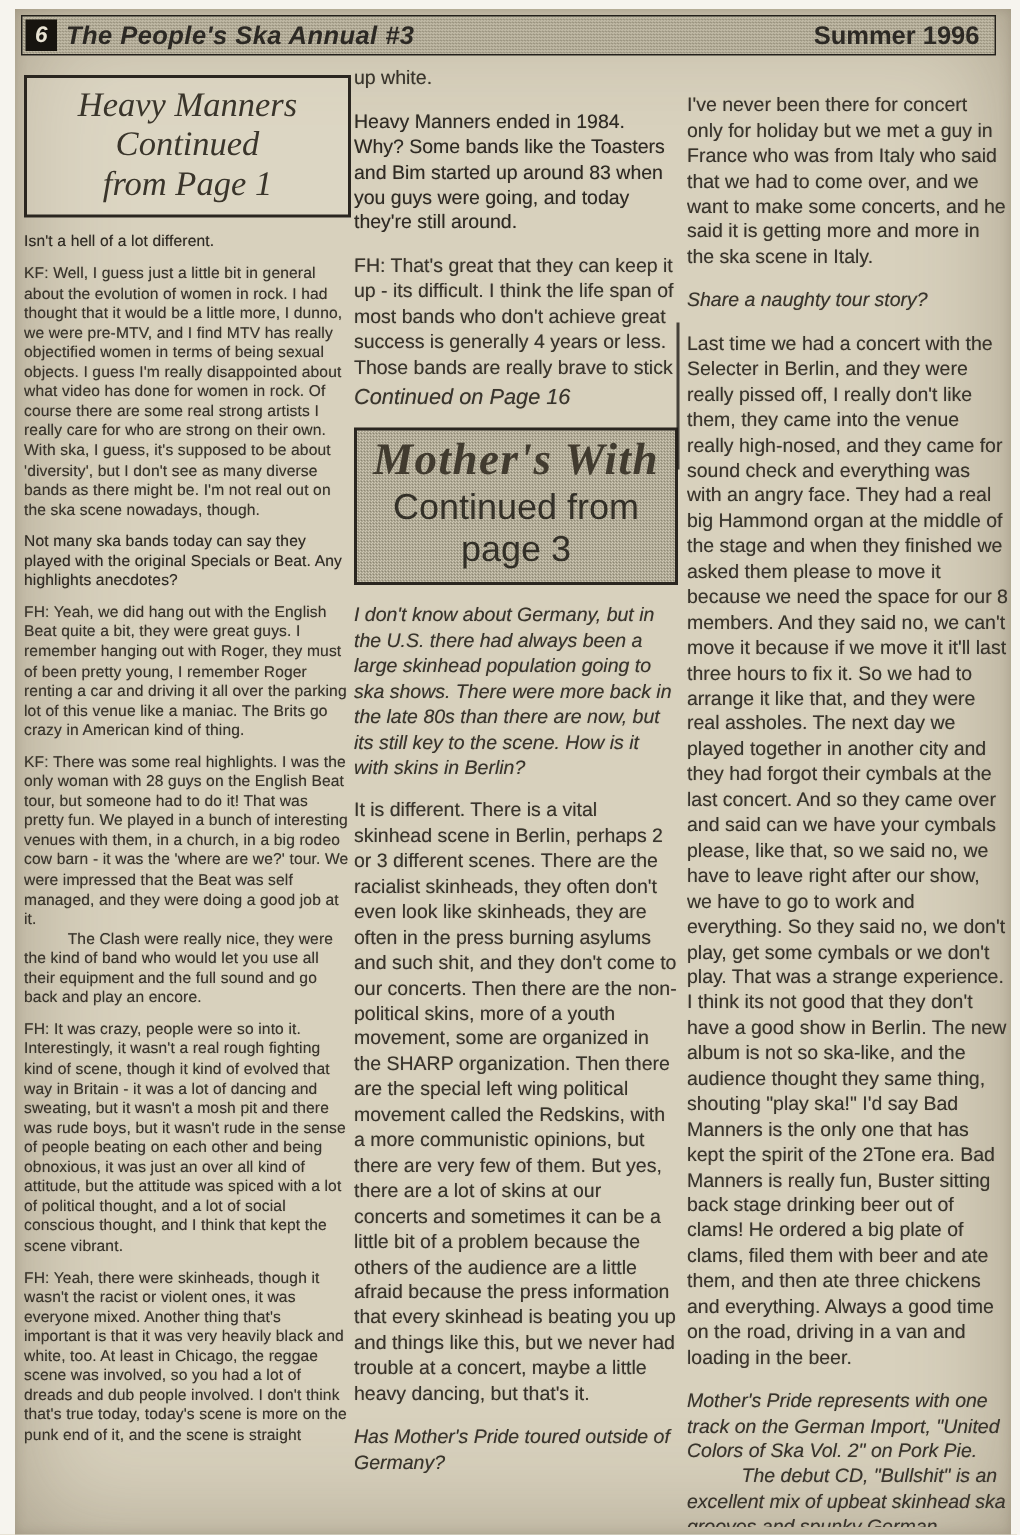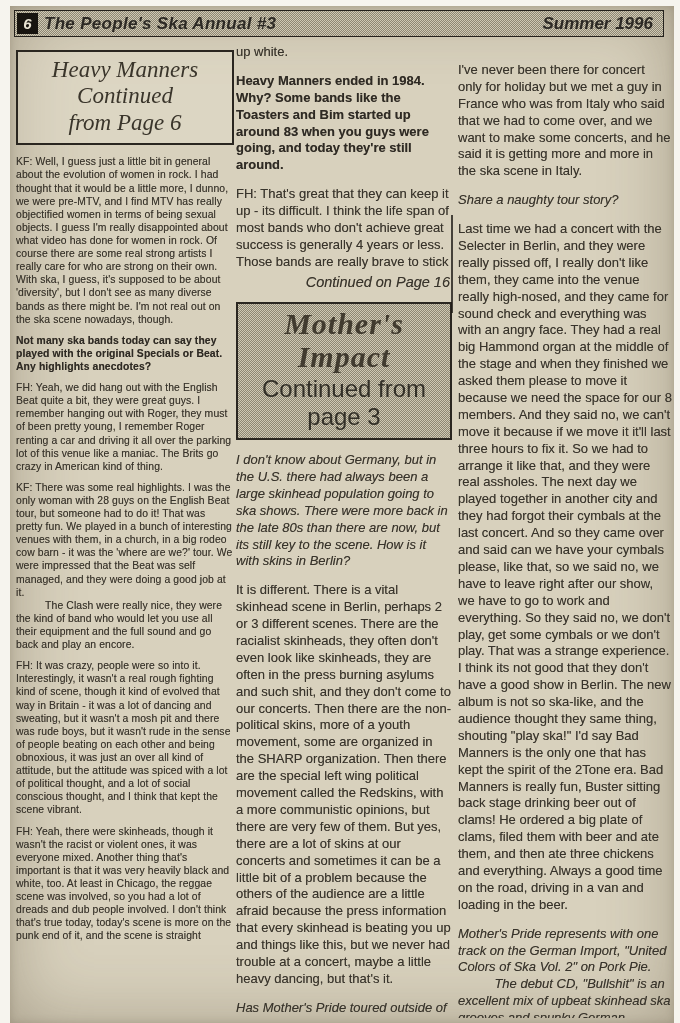--- a/index.html
+++ b/index.html
@@ -29,36 +29,36 @@
   .page-num-box{
     width:21px;height:21px;margin-left:2px;background:#17140f;color:#e9e3d3;
     display:flex;align-items:center;justify-content:center;
     font-weight:bold;font-size:15px;font-style:italic;flex:0 0 auto;
   }
   .header-title{
     margin-left:6px;font-style:italic;font-weight:bold;font-size:17px;color:#2c2924;
     flex:1 1 auto;letter-spacing:.3px;
   }
   .header-date{
-    font-style:italic;font-weight:bold;font-size:17px;color:#2c2924;margin-right:10px;
+    font-weight:bold;font-size:17px;color:#2c2924;margin-right:10px;
   }
   
   .col{position:absolute;top:40px;overflow:hidden;color:#38342c;}
   .col-left{left:6px;width:218px;height:972px;}
   .col-mid{left:226px;width:216px;top:34px;height:978px;}
   .col-right{left:448px;width:214px;top:44px;height:968px;}
 
   .col p{text-shadow:0 0 .5px rgba(70,60,45,.55);}
   .col-left p{font-size:10.4px;line-height:1.26;margin:8px 0;letter-spacing:.1px;}
   .col-mid p,.col-right p{font-size:13px;line-height:1.3;margin:12px 0;}
-  p.bold{font-weight:bold;color:#2e2a24;}
+  p.bold{font-weight:normal;color:#2e2a24;}
   p.italic{font-style:italic;}
   p.indent{text-indent:2.8em;margin-top:0;}
   p.tight-bottom{margin-bottom:0;}
-  p.continued-note{font-style:italic;text-align:right;font-size:14.5px;margin:2px 2px 10px 0;}
+  p.continued-note{font-style:italic;text-align:left;font-size:14.5px;margin:2px 2px 10px 0;}
 
   .heading-box{
     border:2px solid #2a2620;padding:5px 2px 7px 2px;margin:4px 0 10px 0;
     text-align:center;background:rgba(230,224,207,.35);
     font-family:"Liberation Serif", serif;font-style:italic;color:#3a352b;
   }
   .heading-box .hl1{font-size:23px;line-height:1.15;}
   .heading-box .hl2{font-size:23px;line-height:1.15;}
 
   .section-box{
@@ -86,39 +86,40 @@
     <span class="page-num-box">
       <span>6</span>
     </span>
     <span class="header-title">The People's Ska Annual  #3</span>
     <span class="header-date">Summer 1996</span>
   </div>
 
   <div class="col col-left">
     <div class="heading-box">
       <div class="hl1">Heavy Manners Continued</div>
-      <div class="hl2">from Page 6</div>
+      <div class="hl2">from Page 1</div>
     </div>
+    <p class="bold">Isn't a hell of a lot different.</p>
     <p>KF: Well, I guess just a little bit in general about the evolution of women in rock. I had thought that it would be a little more, I dunno, we were pre-MTV, and I find MTV has really objectified women in terms of being sexual objects. I guess I'm really disappointed about what video has done for women in rock. Of course there are some real strong artists I really care for who are strong on their own. With ska, I guess, it's supposed to be about 'diversity', but I don't see as many diverse bands as there might be. I'm not real out on the ska scene nowadays, though.</p>
     <p class="bold">Not many ska bands today can say they played with the original Specials or Beat. Any highlights anecdotes?</p>
     <p>FH: Yeah, we did hang out with the English Beat quite a bit, they were great guys. I remember hanging out with Roger, they must of been pretty young, I remember Roger renting a car and driving it all over the parking lot of this venue like a maniac. The Brits go crazy in American kind of thing.</p>
     <p class="tight-bottom">KF: There was some real highlights. I was the only woman with 28 guys on the English Beat tour, but someone had to do it! That was pretty fun. We played in a bunch of interesting venues with them, in a church, in a big rodeo cow barn - it was the 'where are we?' tour. We were impressed that the Beat was self managed, and they were doing a good job at it.</p>
     <p class="indent">The Clash were really nice, they were the kind of band who would let you use all their equipment and the full sound and go back and play an encore.</p>
     <p>FH: It was crazy, people were so into it. Interestingly, it wasn't a real rough fighting kind of scene, though it kind of evolved that way in Britain - it was a lot of dancing and sweating, but it wasn't a mosh pit and there was rude boys, but it wasn't rude in the sense of people beating on each other and being obnoxious, it was just an over all kind of attitude, but the attitude was spiced with a lot of political thought, and a lot of social conscious thought, and I think that kept the scene vibrant.</p>
     <p>FH: Yeah, there were skinheads, though it wasn't the racist or violent ones, it was everyone mixed. Another thing that's important is that it was very heavily black and white, too. At least in Chicago, the reggae scene was involved, so you had a lot of dreads and dub people involved. I don't think that's true today, today's scene is more on the punk end of it, and the scene is straight</p>
   </div>
 
   <div class="col col-mid">
     <p style="margin-top:4px">up white.</p>
     <p class="bold">Heavy Manners ended in 1984. Why? Some bands like the Toasters and Bim started up around 83 when you guys were going, and today they're still around.</p>
     <p class="tight-bottom">FH: That's great that they can keep it up - its difficult. I think the life span of most bands who don't achieve great success is generally 4 years or less. Those bands are really brave to stick</p>
     <p class="continued-note">Continued on Page 16</p>
 
     <div class="section-box halftone">
-      <div class="sb-title">Mother's Impact</div>
+      <div class="sb-title">Mother's With</div>
       <div class="sb-subtitle">Continued from page 3</div>
     </div>
 
     <p class="italic">I don't know about Germany, but in the U.S. there had always been a large skinhead population going to ska shows. There were more back in the late 80s than there are now, but its still key to the scene. How is it with skins in Berlin?</p>
     <p>It is different. There is a vital skinhead scene in Berlin, perhaps 2 or 3 different scenes. There are the racialist skinheads, they often don't even look like skinheads, they are often in the press burning asylums and such shit, and they don't come to our concerts. Then there are the non-political skins, more of a youth movement, some are organized in the SHARP organization. Then there are the special left wing political movement called the Redskins, with a more communistic opinions, but there are very few of them.  But yes, there are a lot of skins at our concerts and sometimes it can be a little bit of a problem because the others of the audience are a little afraid because the press information that every skinhead is beating you up and things like this, but we never had trouble at a concert, maybe a little heavy dancing, but that's it.</p>
     <p class="italic">Has Mother's Pride toured outside of Germany?</p>
 
   </div>
 
   <div class="col col-right">

